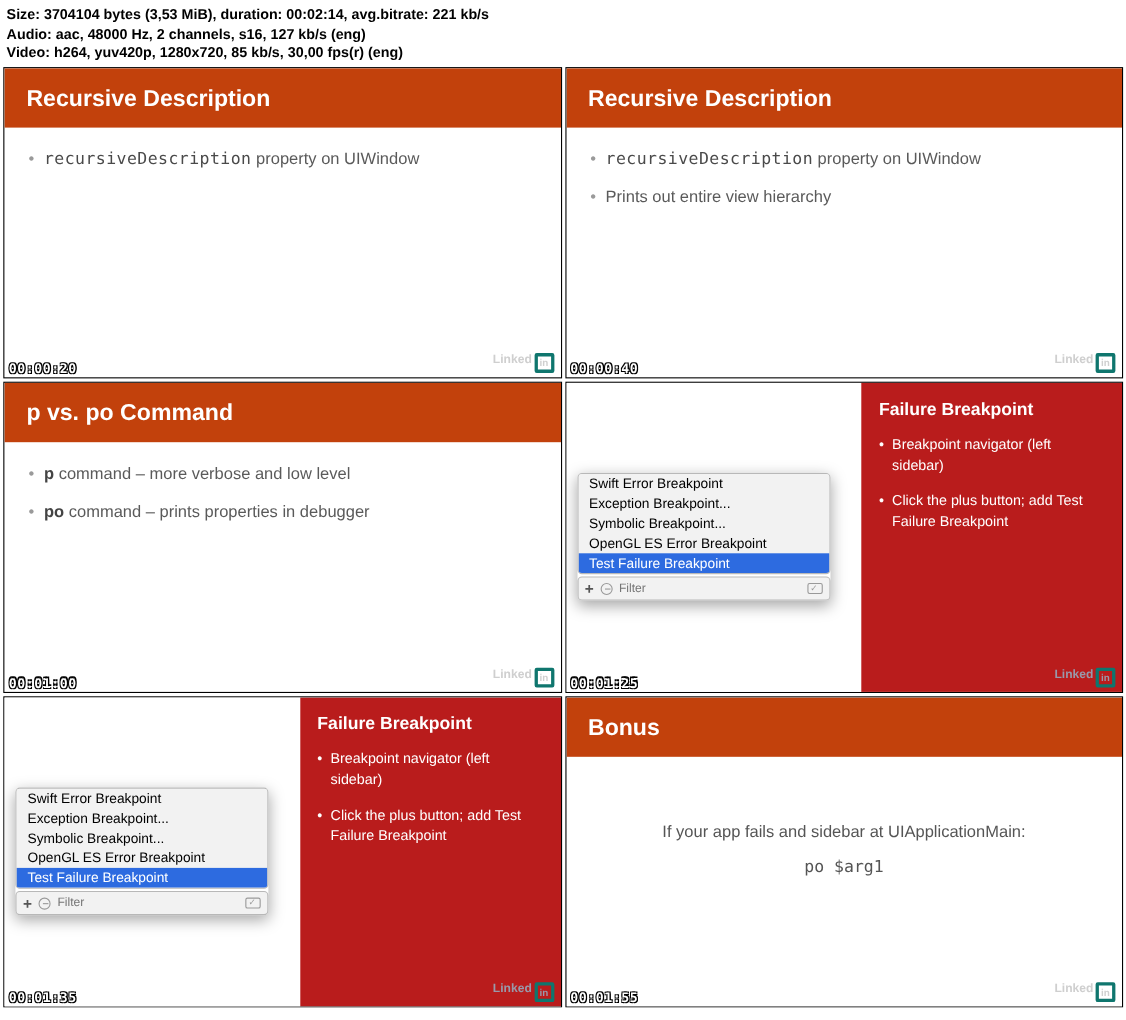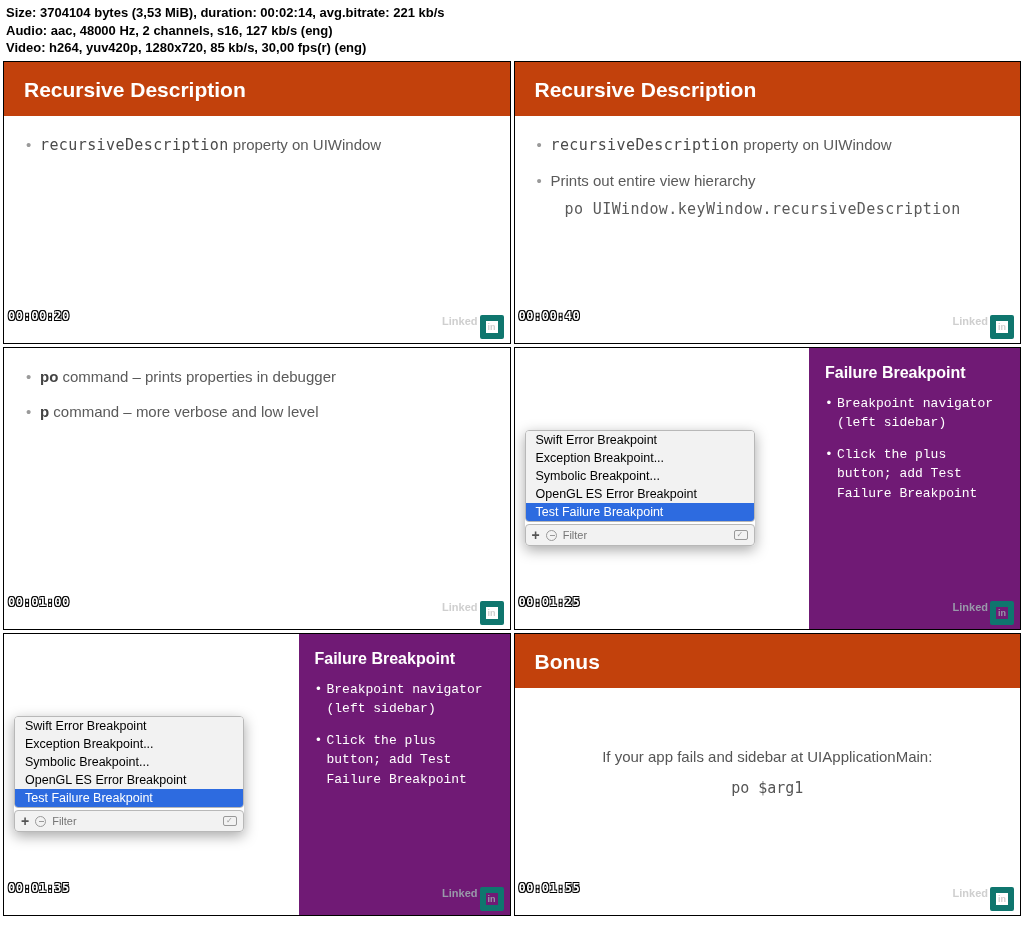--- a/index.html
+++ b/index.html
@@ -8,29 +8,29 @@
 .meta .line { display: block; }
 .grid { display: grid; grid-template-columns: 1fr 1fr; gap: 3px; padding: 0 3px; }
 .cell { position: relative; border: 1px solid #000; height: 283px; background: #fff; overflow: hidden; }
 .banner { background: #c2410c; color: #fff; font-weight: bold; font-size: 21px; padding: 16px 20px 14px; }
 .content { padding: 18px 22px; color: #5a5a5a; font-size: 15px; }
 .content ul { list-style: none; }
 .content li { margin-bottom: 14px; padding-left: 14px; position: relative; line-height: 1.45; }
 .content li::before { content: "•"; position: absolute; left: 0; color: #9a9a9a; }
 .mono { font-family: "Menlo", "Consolas", monospace; letter-spacing: .4px; }
 .indent { padding-left: 28px; margin-top: -6px; margin-bottom: 14px; display:block; color:#5a5a5a; }
-.ts { position: absolute; bottom: 20px; left: 4px; font-size: 12px; font-weight: bold; color: #fff; text-shadow: 1px 1px 0 #000, -1px -1px 0 #000, 1px -1px 0 #000, -1px 1px 0 #000; font-family: monospace; letter-spacing: .5px; }
+.ts { position: absolute; bottom: 1px; left: 4px; font-size: 12px; font-weight: bold; color: #fff; text-shadow: 1px 1px 0 #000, -1px -1px 0 #000, 1px -1px 0 #000, -1px 1px 0 #000; font-family: monospace; letter-spacing: .5px; }
 .linkedin { position: absolute; bottom: 4px; right: 6px; font-size: 11px; color: #cfcfcf; font-weight: 600; display: flex; align-items: flex-start; gap: 2px; }
-.linkedin .in { display: inline-block; border: 6px solid #0f766e; border-radius: 2px; padding: 0 2px; font-size: 9px; line-height: 12px; }
+.linkedin .in { display: inline-block; border: 3px solid #0f766e; border-radius: 2px; padding: 0 2px; font-size: 9px; line-height: 12px; }
 
 .split { display: flex; height: 100%; }
 .split .left { flex: 1; background: #fff; display: flex; align-items: center; justify-content: flex-start; padding: 10px; }
-.split .right { width: 211px; background: #701a75; color: #fff; padding: 16px 16px; }
+.split .right { width: 237px; background: #b91c1c; color: #fff; padding: 16px 16px; }
 .split .right h3 { font-size: 16px; font-weight: bold; margin-bottom: 12px; }
-.split .right ul { list-style: none; font-size: 13px; font-family: Liberation Mono, monospace; }
+.split .right ul { list-style: none; font-size: 13px; }
 .split .right li { padding-left: 12px; position: relative; margin-bottom: 12px; line-height: 1.5; }
 .split .right li::before { content: "•"; position: absolute; left: 0; }
 
 .bpmenu { width: 230px; font-family: "Lucida Grande","Segoe UI",sans-serif; box-shadow: 0 4px 14px rgba(0,0,0,.35); border-radius: 4px; overflow: visible; }
 .bpmenu .list { background: #f2f2f2; border: 1px solid #b8b8b8; border-radius: 4px; overflow: hidden; }
 .bpmenu .item { padding: 2px 10px; font-size: 12.5px; color: #000; background: #f2f2f2; }
 .bpmenu .item.sel { background: #2d6be0; color: #fff; }
 .bpmenu .foot { margin-top: 2px; background: #f2f2f2; border: 1px solid #b8b8b8; border-radius: 4px; display: flex; align-items: center; padding: 2px 6px; gap: 6px; }
 .bpmenu .foot .plus { font-size: 14px; color: #555; font-weight: bold; }
 .bpmenu .foot .filt-ico { width: 11px; height: 11px; border: 1px solid #999; border-radius: 50%; display:inline-block; position:relative;}
@@ -67,34 +67,34 @@
     <div class="ts">00:00:20</div>
   </div>
 
   <div class="cell">
     <div class="banner">Recursive Description</div>
     <div class="content">
       <ul>
         <li><span class="mono" style="color:#4a4a4a">recursiveDescription</span><span> property on UIWindow</span></li>
         <li>Prints out entire view hierarchy</li>
       </ul>
-      <span class="mono indent">po UIWindow.keyWindow.recursiveDescription</span>
     </div>
     <div class="linkedin">
         <span>Linked</span>
         <span class="in">in</span>
       </div>
     <div class="ts">00:00:40</div>
   </div>
 
   <div class="cell">
+    <div class="banner">p vs. po Command</div>
     <div class="content">
       <ul>
+        <li><b style="color:#444">p</b><span> command – more verbose and low level</span></li>
         <li><b style="color:#444">po</b><span> command – prints properties in debugger</span></li>
-        <li><b style="color:#444">p</b><span> command – more verbose and low level</span></li>
       </ul>
     </div>
     <div class="linkedin">
         <span>Linked</span>
         <span class="in">in</span>
       </div>
     <div class="ts">00:01:00</div>
   </div>
 
   <div class="cell">

